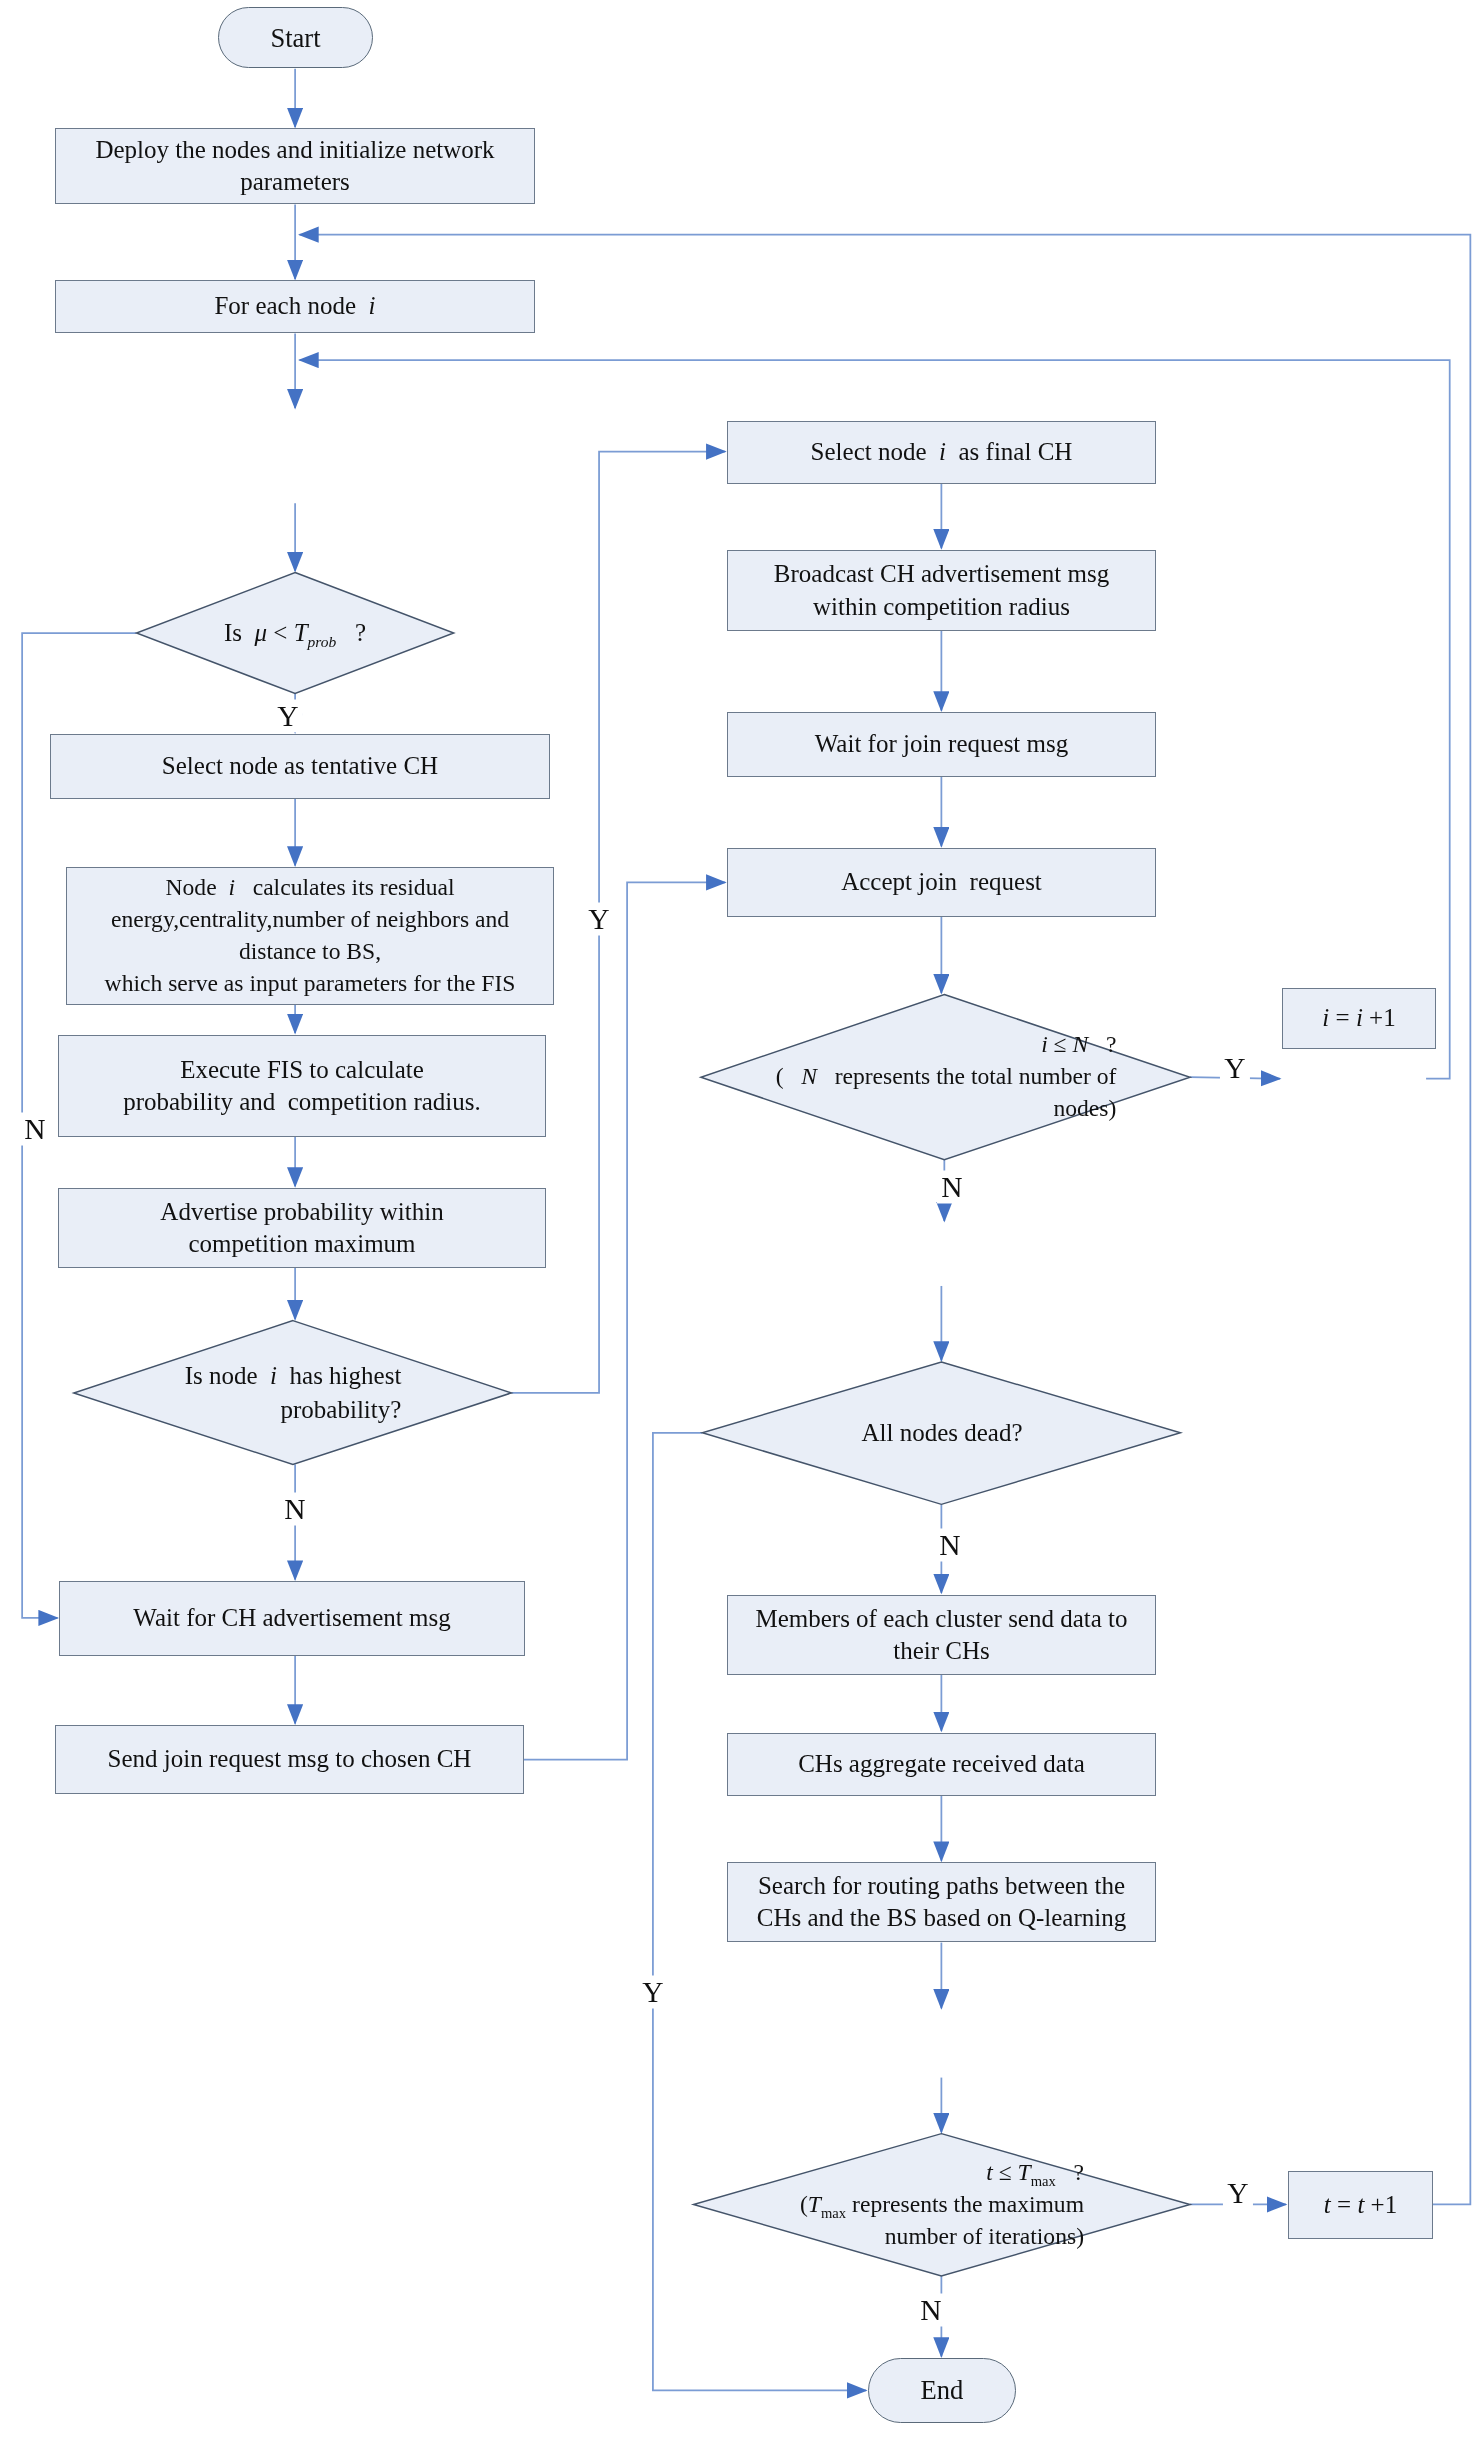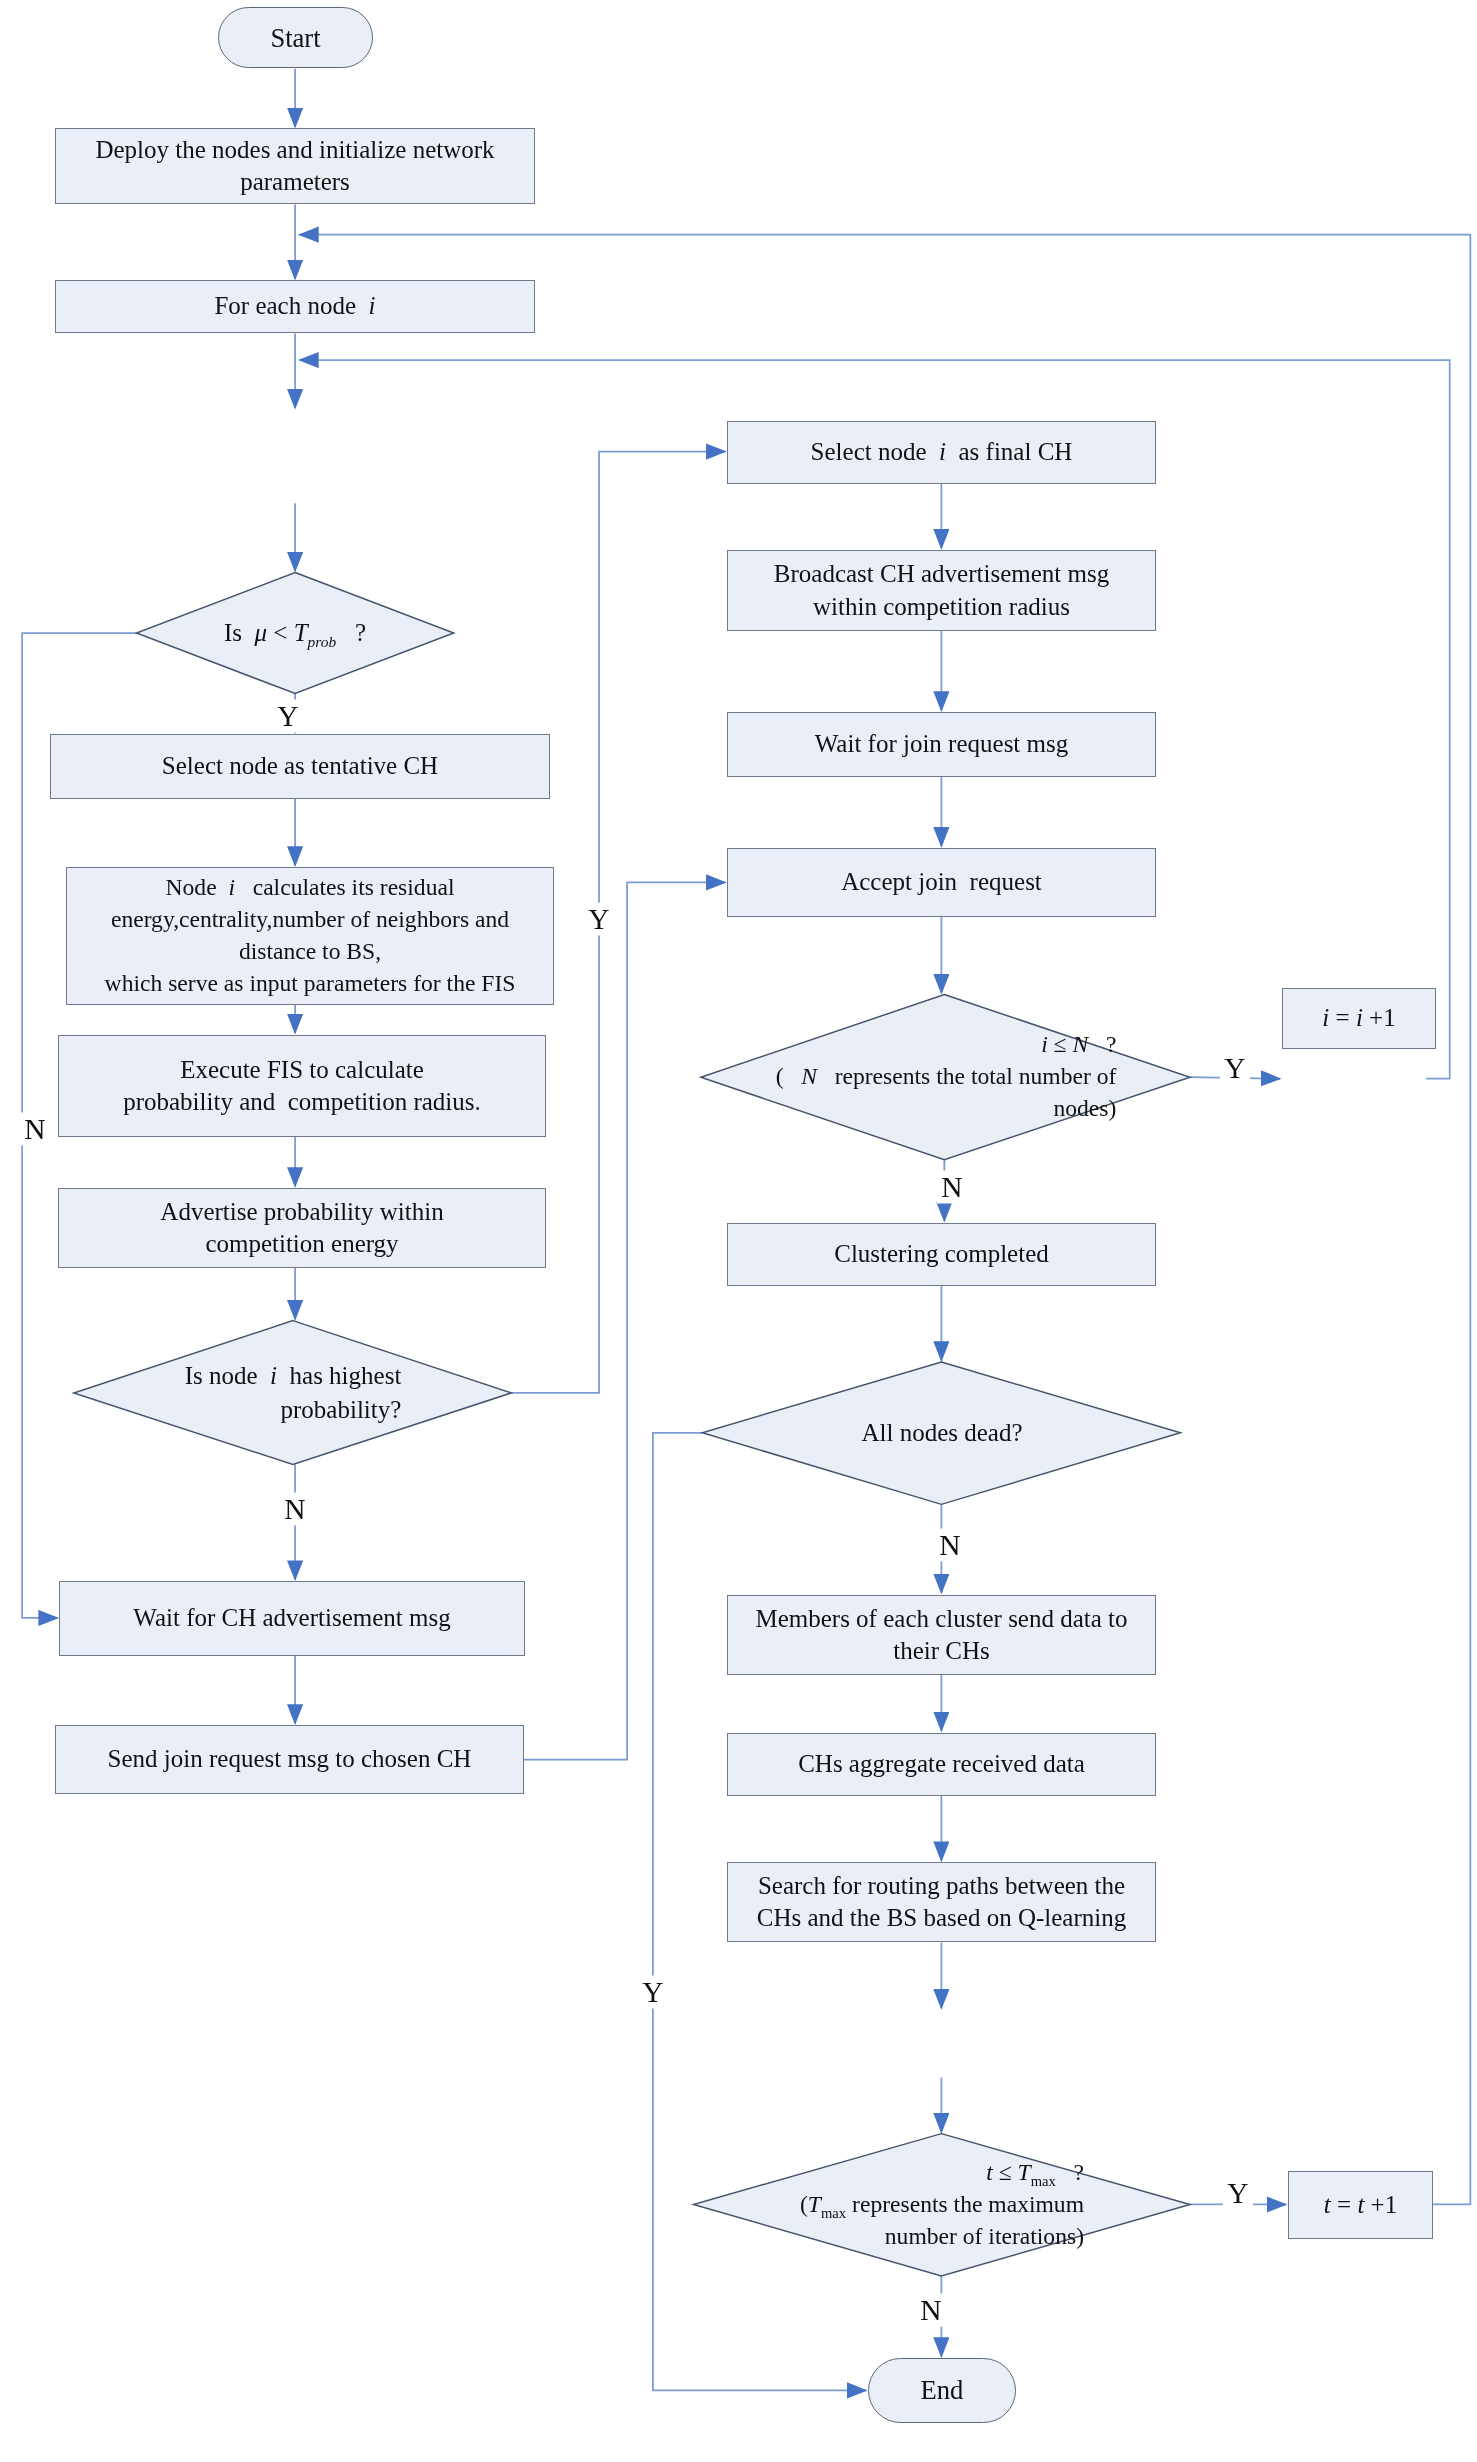--- a/index.html
+++ b/index.html
@@ -96,30 +96,29 @@
   </div>
   <div class="box oval" style="left:868px;top:2358px;width:148px;height:65px">
     <span>End</span>
   </div>
 
   <div class="box" style="left:55px;top:128px;width:480px;height:76px"><div>Deploy the nodes and initialize network</div><div>parameters</div></div>
   <div class="box" style="left:55px;top:280px;width:480px;height:53px"><div><span>For each node  </span><span class="it">i</span></div></div>
   <div class="box" style="left:50px;top:734px;width:500px;height:65px"><div>Select node as tentative CH</div></div>
   <div class="box small" style="left:58px;top:867px;width:488px;height:138px"><div><span>Node  </span><span class="it">i</span><span>   calculates its residual</span></div><div>energy,centrality,number of neighbors and</div><div>distance to BS,</div><div>which serve as input parameters for the FIS</div></div>
   <div class="box" style="left:58px;top:1035px;width:488px;height:102px"><div>Execute FIS to calculate</div><div>probability and  competition radius.</div></div>
-  <div class="box" style="left:58px;top:1188px;width:488px;height:80px"><div>Advertise probability within</div><div>competition energy</div></div>
+  <div class="box" style="left:58px;top:1188px;width:488px;height:80px"><div>Advertise probability within</div><div>competition maximum</div></div>
   <div class="box" style="left:59px;top:1581px;width:466px;height:75px"><div>Wait for CH advertisement msg</div></div>
   <div class="box" style="left:55px;top:1725px;width:469px;height:69px"><div>Send join request msg to chosen CH</div></div>
 
   <div class="box" style="left:727px;top:421px;width:429px;height:63px"><div><span>Select node  </span><span class="it">i</span><span>  as final CH</span></div></div>
   <div class="box" style="left:727px;top:550px;width:429px;height:81px"><div>Broadcast CH advertisement msg</div><div>within competition radius</div></div>
   <div class="box" style="left:727px;top:712px;width:429px;height:65px"><div>Wait for join request msg</div></div>
   <div class="box" style="left:727px;top:848px;width:429px;height:69px"><div>Accept join  request</div></div>
   <div class="box" style="left:1282px;top:988px;width:154px;height:61px"><div><span class="it">i</span><span> = </span><span class="it">i</span><span> +1</span></div></div>
-  <div class="box" style="left:727px;top:1223px;width:429px;height:63px"><div>Clustering completed</div></div>
   <div class="box" style="left:727px;top:1595px;width:429px;height:80px"><div>Members of each cluster send data to</div><div>their CHs</div></div>
   <div class="box" style="left:727px;top:1733px;width:429px;height:63px"><div>CHs aggregate received data</div></div>
   <div class="box" style="left:727px;top:1862px;width:429px;height:80px"><div>Search for routing paths between the</div><div>CHs and the BS based on Q-learning</div></div>
   <div class="box" style="left:1288px;top:2171px;width:145px;height:68px"><div><span class="it">t</span><span> = </span><span class="it">t</span><span> +1</span></div></div>
 
   <div class="dtext" style="left:295px;top:633px"><div><span>Is  </span><span class="it">μ</span><span> &lt; </span><span class="it">T</span><sub class="it">prob</sub><span>   ?</span></div></div>
   <div class="dtext" style="left:293px;top:1393px"><div><span>Is node  </span><span class="it">i</span><span>  has highest</span></div><div>probability?</div></div>
   <div class="dtext sm" style="left:946px;top:1077px"><div><span class="it">i</span><span> ≤ </span><span class="it">N</span><span>   ?</span></div><div><span>(   </span><span class="it">N</span><span>   represents the total number of</span></div><div>nodes)</div></div>
   <div class="dtext" style="left:942px;top:1433px"><div>All nodes dead?</div></div>
   <div class="dtext sm" style="left:942px;top:2205px"><div><span class="it">t</span><span> ≤ </span><span class="it">T</span><sub>max</sub><span>   ?</span></div><div><span>(</span><span class="it">T</span><sub>max</sub><span> represents the maximum</span></div><div>number of iterations)</div></div>

